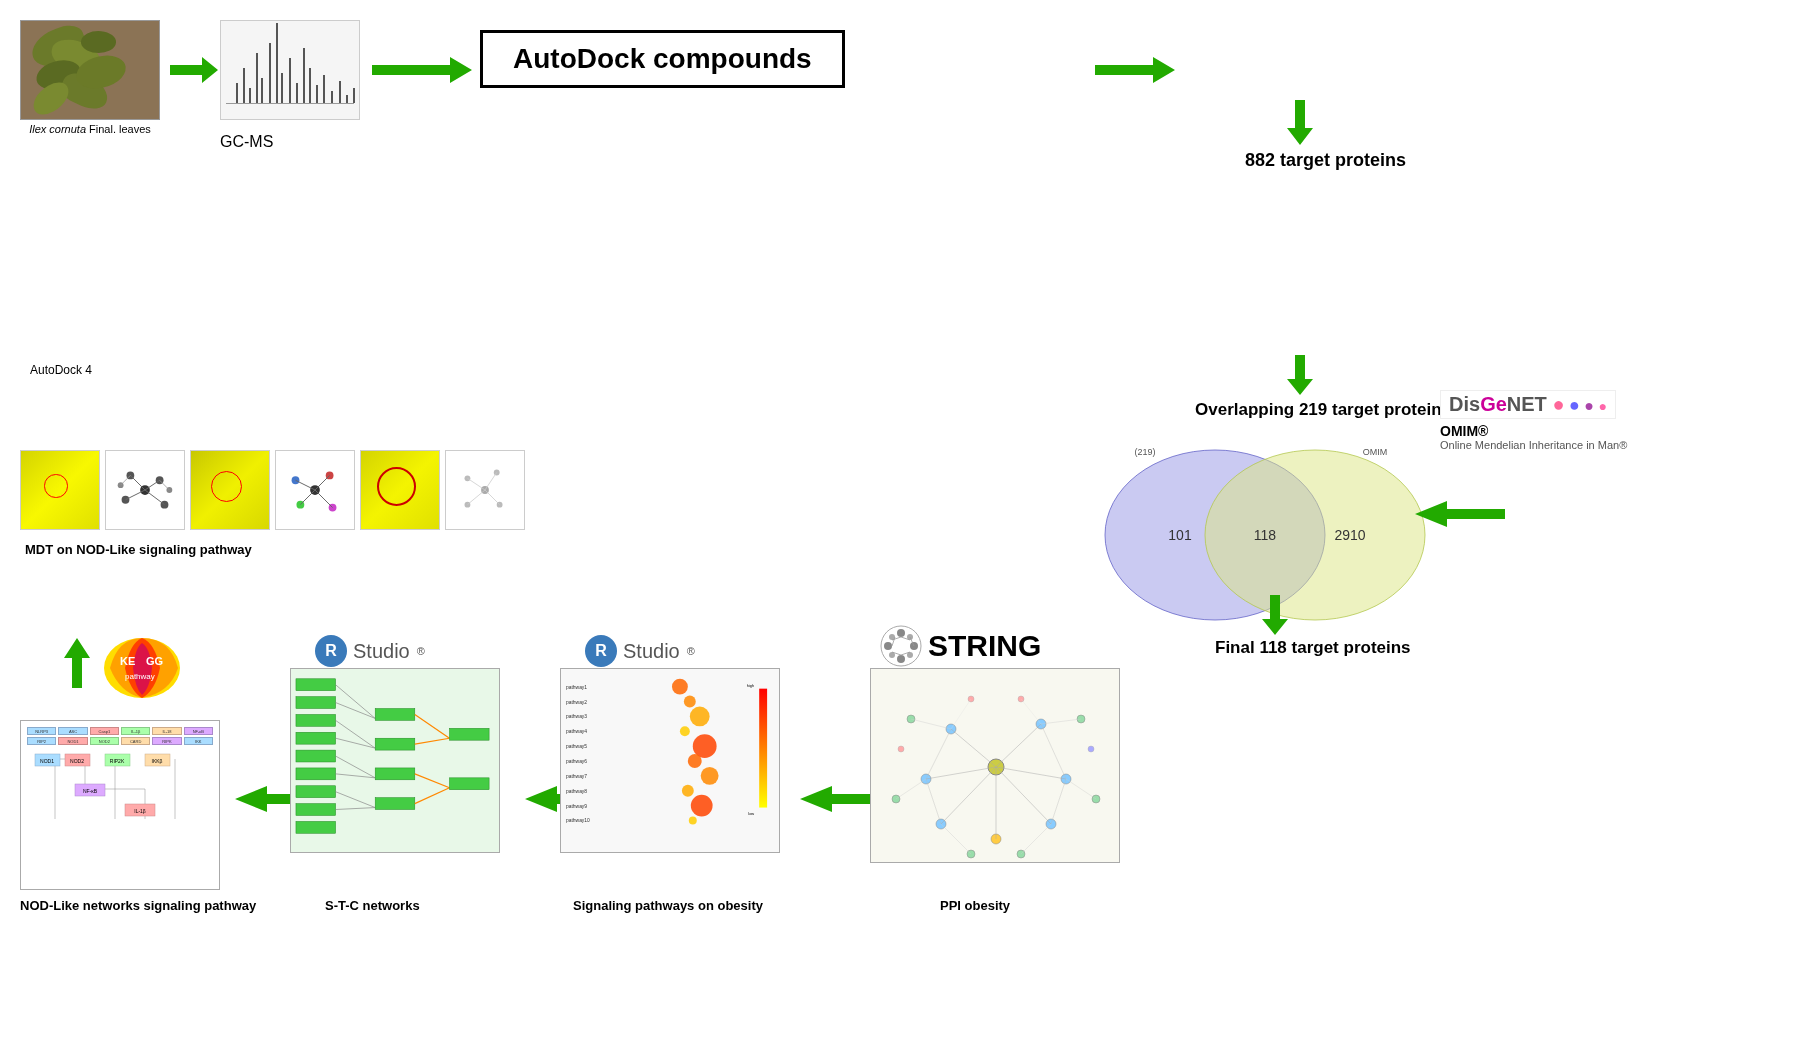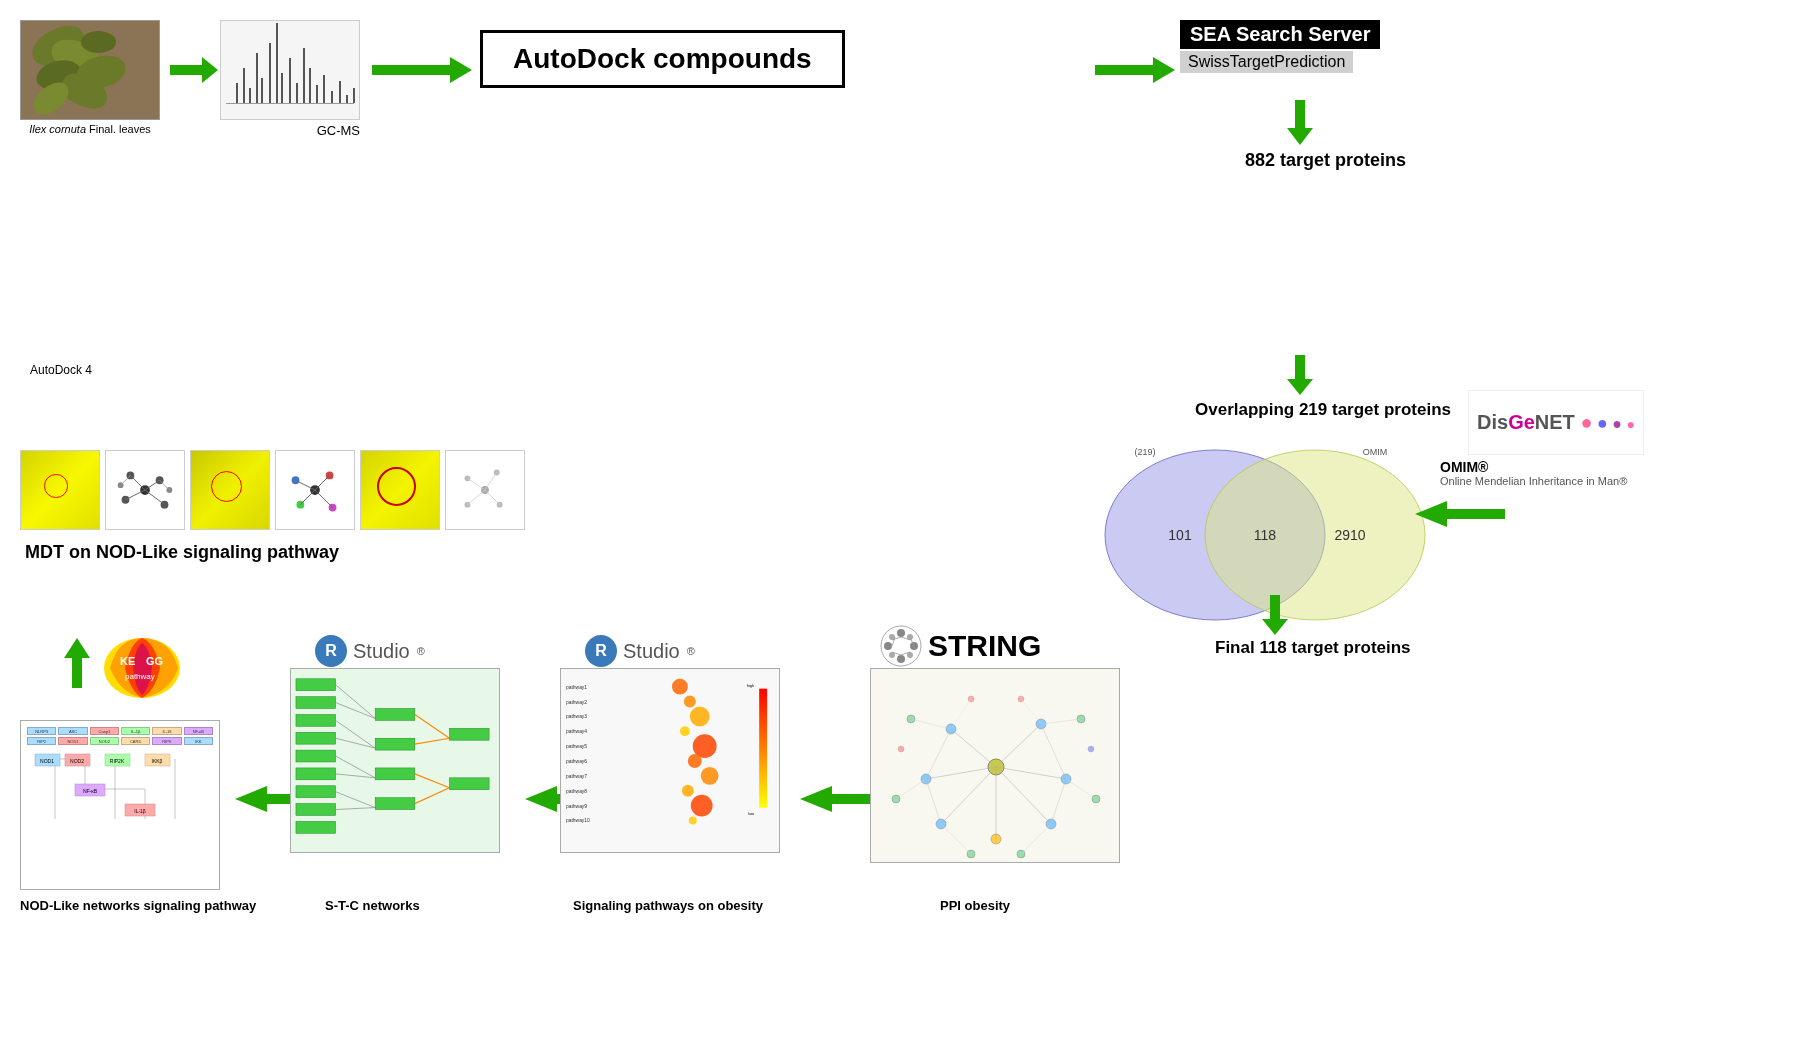--- a/index.html
+++ b/index.html
@@ -282,43 +282,39 @@
         <div class="gcms-peak" style="left:82px;height:55px;"></div>
         <div class="gcms-peak" style="left:88px;height:35px;"></div>
         <div class="gcms-peak" style="left:95px;height:18px;"></div>
         <div class="gcms-peak" style="left:102px;height:28px;"></div>
         <div class="gcms-peak" style="left:110px;height:12px;"></div>
         <div class="gcms-peak" style="left:118px;height:22px;"></div>
         <div class="gcms-peak" style="left:125px;height:8px;"></div>
         <div class="gcms-peak" style="left:132px;height:15px;"></div>
       </div>
     </div>
-    <div style="text-align:right;font-size:13px;margin-top:3px;">GC-MS</div>
+    <div style="text-align:left;font-size:16px;margin-top:13px;">GC-MS</div>
   </div>
 
   <div style="position:absolute;left:372px;top:55px;">
     <svg width="100" height="30" viewBox="0 0 100 30">
       <polygon points="0,10 78,10 78,2 100,15 78,28 78,20 0,20" fill="#22aa00"></polygon>
     </svg>
   </div>
 
   <div class="selected-compounds-box">
     <span>AutoDock compounds</span>
   </div>
 
   <div style="position:absolute;left:1095px;top:55px;">
     <svg width="80" height="30" viewBox="0 0 80 30">
       <polygon points="0,10 58,10 58,2 80,15 58,28 58,20 0,20" fill="#22aa00"></polygon>
     </svg>
   </div>
 
-  <div class="sea-box">
-    <div class="sea-title">SEA Search Server</div><br>
-    <div class="swiss-title">SwissTargetPrediction</div>
-  </div>
 
   <div style="position:absolute;left:1285px;top:100px;">
     <svg width="30" height="45" viewBox="0 0 30 45">
       <polygon points="10,0 20,0 20,28 28,28 15,45 2,28 10,28" fill="#22aa00"></polygon>
     </svg>
   </div>
 
   <div style="position:absolute;left:1245px;top:150px;font-size:18px;font-weight:bold;">882 target proteins</div>
 
   <div class="venn1-container">
@@ -349,21 +345,21 @@
     </svg>
   </div>
 
   <div style="position:absolute;left:1415px;top:500px;">
     <svg width="90" height="28" viewBox="0 0 90 28">
       <polygon points="90,9 32,9 32,1 0,14 32,27 32,19 90,19" fill="#22aa00"></polygon>
     </svg>
   </div>
 
   <div class="disgenet-box">
-    <div style="background:#fff;border:1px solid #eee;padding:20px 8px;display:inline-block;margin-left:28px;">
+    <div style="background:#fff;border:1px solid #eee;padding:2px 8px;display:inline-block;">
       <span style="font-size:20px;font-weight:bold;">
         <span style="color:#555;">Dis</span><span style="color:#cc0099;">Ge</span><span style="color:#555;">NET</span>
       </span>
       
       <span style="font-size:20px;color:#ff6699;">●</span>
       <span style="font-size:18px;color:#6666ff;">●</span>
       <span style="font-size:16px;color:#aa44aa;">●</span>
       <span style="font-size:14px;color:#ff66aa;">●</span>
     </div><br>
     <div style="font-size:14px;font-weight:bold;margin-top:4px;">OMIM®</div>
@@ -439,21 +435,21 @@
         <circle cx="22" cy="55" r="3" fill="#bbb"></circle>
         <circle cx="55" cy="55" r="3" fill="#bbb"></circle>
         <line x1="40" y1="40" x2="22" y2="28" stroke="#ccc" stroke-width="0.8"></line>
         <line x1="40" y1="40" x2="52" y2="22" stroke="#ccc" stroke-width="0.8"></line>
         <line x1="40" y1="40" x2="22" y2="55" stroke="#ccc" stroke-width="0.8"></line>
         <line x1="40" y1="40" x2="55" y2="55" stroke="#ccc" stroke-width="0.8"></line>
       </svg>
     </div>
   </div>
 
-  <div style="position:absolute;left:25px;top:542px;font-size:18px;font-weight:bold;">MDT on NOD-Like signaling pathway</div>
+  <div style="position:absolute;left:25px;top:542px;font-size:13px;font-weight:bold;">MDT on NOD-Like signaling pathway</div>
 
   <div style="position:absolute;left:62px;top:638px;">
     <svg width="30" height="50" viewBox="0 0 30 50">
       <polygon points="10,50 20,50 20,20 28,20 15,0 2,20 10,20" fill="#22aa00"></polygon>
     </svg>
   </div>
 
   <div style="position:absolute;left:100px;top:633px;">
     <svg width="85" height="65" viewBox="0 0 85 65">
 

